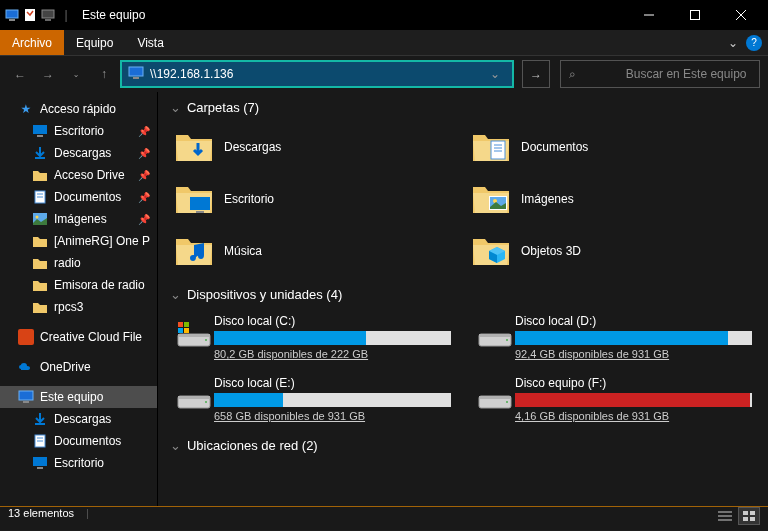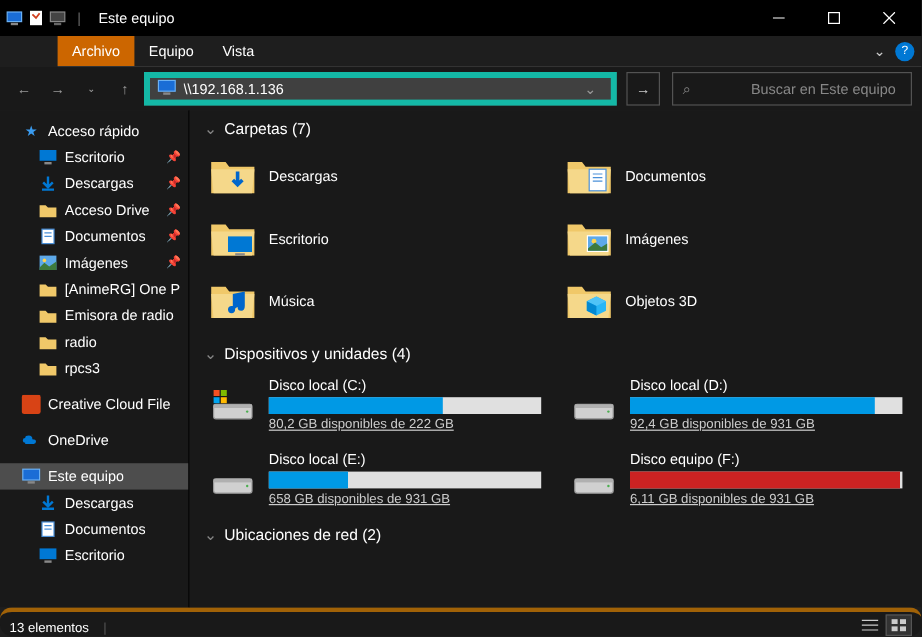--- a/index.html
+++ b/index.html
@@ -7,30 +7,30 @@
 
 
 .titlebar { height: 30px; background: #000000; display: flex; align-items: center; padding: 0 4px; }
 .titlebar-icons { display: flex; gap: 2px; align-items: center; }
 .titlebar-icon { width: 16px; height: 16px; display: flex; align-items: center; justify-content: center; }
 .titlebar-title { margin-left: 8px; font-size: 12px; }
 .titlebar-controls { margin-left: auto; display: flex; }
 .titlebar-btn { width: 46px; height: 30px; display: flex; align-items: center; justify-content: center; color: #fff; }
 
 
-.menubar { height: 26px; background: #1e1e1e; display: flex; align-items: stretch; border-bottom: 1px solid #333; margin-left: 48px; }
+.menubar { height: 26px; background: #1e1e1e; display: flex; align-items: stretch; border-bottom: 1px solid #333; }
 .menu-item { padding: 0 12px; display: flex; align-items: center; font-size: 12px; cursor: pointer; }
 .menu-item.active { background: #cc6600; color: #fff; }
 .menubar-right { margin-left: auto; display: flex; align-items: center; padding-right: 6px; gap: 8px; }
 .help-icon { width: 16px; height: 16px; background: #0078d4; border-radius: 50%; display: flex; align-items: center; justify-content: center; font-size: 10px; color: #fff; }
 
 
 .navbar { height: 36px; background: #191919; display: flex; align-items: center; padding: 4px 8px; gap: 4px; }
 .nav-btn { width: 24px; height: 24px; display: flex; align-items: center; justify-content: center; color: #999; }
-.address-bar { flex: 1; height: 28px; background: #404040; border: 5px solid #14b8a6; display: flex; align-items: center; padding: 0 6px; gap: 6px; }
+.address-bar { flex: 1; height: 28px; background: #0c4a6e; border: 2px solid #14b8a6; display: flex; align-items: center; padding: 0 6px; gap: 6px; }
 .address-input { flex: 1; background: transparent; border: none; color: #fff; font-size: 12px; outline: none; }
 .address-dropdown { width: 22px; display: flex; align-items: center; justify-content: center; color: #999; }
 .address-go { width: 28px; height: 28px; border: 1px solid #535353; display: flex; align-items: center; justify-content: center; color: #ccc; margin-left: 4px; }
 .search-bar { width: 200px; height: 28px; background: #191919; border: 1px solid #535353; display: flex; align-items: center; padding: 0 8px; gap: 6px; margin-left: 6px; }
 .search-input { flex: 1; background: transparent; border: none; color: #fff; font-size: 12px; outline: none; padding-left: 44px; }
 .search-input::placeholder { color: #888; }
 
 
 .content { display: flex; height: 414px; }
 
@@ -46,32 +46,32 @@
 
 
 .main-panel { flex: 1; background: #191919; overflow-y: auto; padding: 8px 12px; }
 .section-header { display: flex; align-items: center; gap: 6px; margin-bottom: 8px; color: #fff; font-size: 13px; }
 .folder-grid { display: grid; grid-template-columns: 1fr 1fr; gap: 4px 8px; margin-bottom: 12px; }
 .folder-item { display: flex; align-items: center; gap: 10px; padding: 4px; height: 48px; }
 .folder-icon { width: 40px; height: 40px; display: flex; align-items: center; justify-content: center; position: relative; }
 .folder-label { font-size: 12px; }
 
 .drive-grid { display: grid; grid-template-columns: 1fr 1fr; gap: 8px 16px; margin-bottom: 12px; }
-.drive-item { display: flex; gap: 10px; padding: 4px; align-items: center; }
+.drive-item { display: flex; padding: 4px; }
 .drive-icon { width: 40px; height: 40px; display: flex; align-items: center; justify-content: center; }
 .drive-info { flex: 1; display: flex; flex-direction: column; gap: 3px; }
 .drive-name { font-size: 12px; }
 .drive-bar { height: 14px; background: #e0e0e0; position: relative; }
 .drive-bar-fill { height: 100%; position: absolute; left: 0; top: 0; }
 .drive-bar-fill.blue { background: #0099e5; }
 .drive-bar-fill.red { background: #cc2222; }
 .drive-status { font-size: 11px; color: #ccc; text-decoration: underline; }
 
 
-.statusbar { height: 24px; background: #191919; border-top: 4px solid #a16207; display: flex; align-items: flex-end; padding: 0 8px; font-size: 11px; border-radius: 10px; }
+.statusbar { height: 24px; background: #191919; border-top: 1px solid #a16207; display: flex; align-items: flex-start; padding: 0 8px; font-size: 11px; }
 .statusbar-right { margin-left: auto; display: flex; gap: 2px; }
 .view-btn { width: 22px; height: 18px; display: flex; align-items: center; justify-content: center; border: 1px solid transparent; }
 .view-btn.active { border-color: #555; background: #333; }
 
 
 .folder-svg { width: 40px; height: 36px; }
 
 
 ::-webkit-scrollbar { width: 16px; }
 ::-webkit-scrollbar-track { background: #2a2a2a; }
@@ -219,29 +219,29 @@
             </svg>
           </span>
     <span class="tree-label">[AnimeRG] One P</span>
     </div>
         <div class="tree-item sub">
           <span class="tree-icon">
             <svg width="16" height="14">
               <path d="M1 3 L6 3 L8 5 L15 5 L15 13 L1 13 Z" fill="#f0c869"></path>
             </svg>
           </span>
+    <span class="tree-label">radio</span>
+    </div>
+        <div class="tree-item sub">
+          <span class="tree-icon">
+            <svg width="16" height="14">
+              <path d="M1 3 L6 3 L8 5 L15 5 L15 13 L1 13 Z" fill="#f0c869"></path>
+            </svg>
+          </span>
     <span class="tree-label">Emisora de radio</span>
-    </div>
-        <div class="tree-item sub">
-          <span class="tree-icon">
-            <svg width="16" height="14">
-              <path d="M1 3 L6 3 L8 5 L15 5 L15 13 L1 13 Z" fill="#f0c869"></path>
-            </svg>
-          </span>
-    <span class="tree-label">radio</span>
     </div>
         <div class="tree-item sub">
           <span class="tree-icon">
             <svg width="16" height="14">
               <path d="M1 3 L6 3 L8 5 L15 5 L15 13 L1 13 Z" fill="#f0c869"></path>
             </svg>
           </span>
     <span class="tree-label">rpcs3</span>
     </div>
       </div>
@@ -448,21 +448,21 @@
     <rect x="4" y="18" width="32" height="3" fill="#b0b0b0"></rect>
     <circle cx="32" cy="24" r="1" fill="#4caf50"></circle>
 
   </svg>
           </div>
     <div class="drive-info">
       <span class="drive-name">Disco equipo (F:)</span>
       <div class="drive-bar">
               <div class="drive-bar-fill red" style="width:99%"></div>
             </div>
-      <span class="drive-status">6,11 GB disponibles de 931 GB</span>
+      <span class="drive-status">4,16 GB disponibles de 931 GB</span>
     </div>
         </div>
       </div>
 
     <div class="section-header">
       <span style="color:#888">⌄</span>
       <span>Ubicaciones de red (2)</span>
     </div>
   </div>
 </div>

